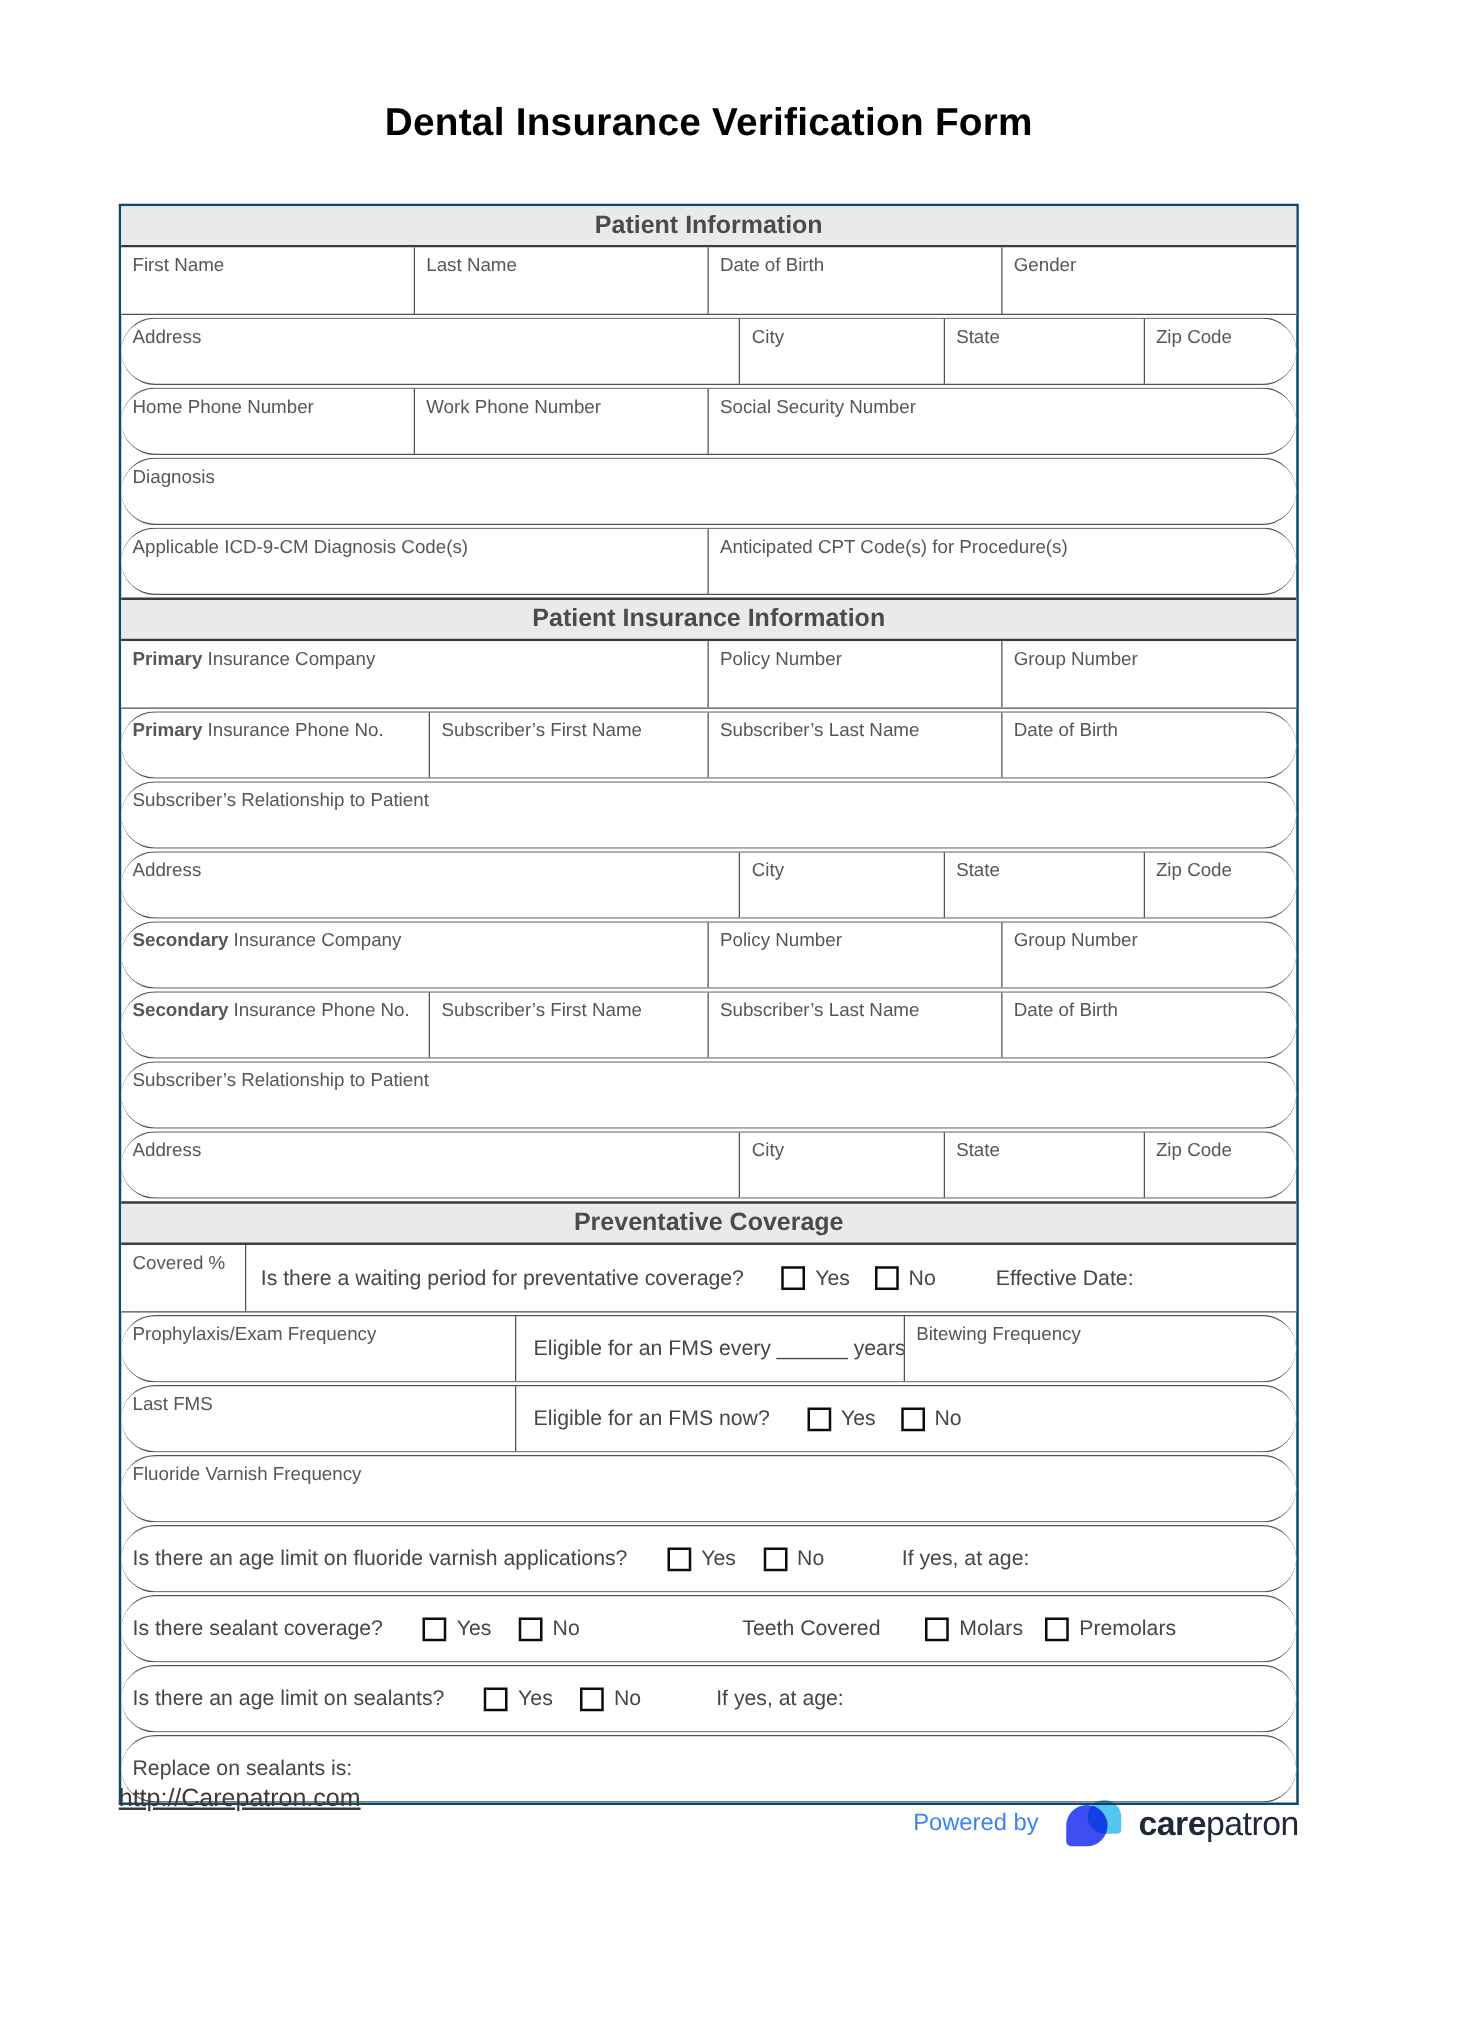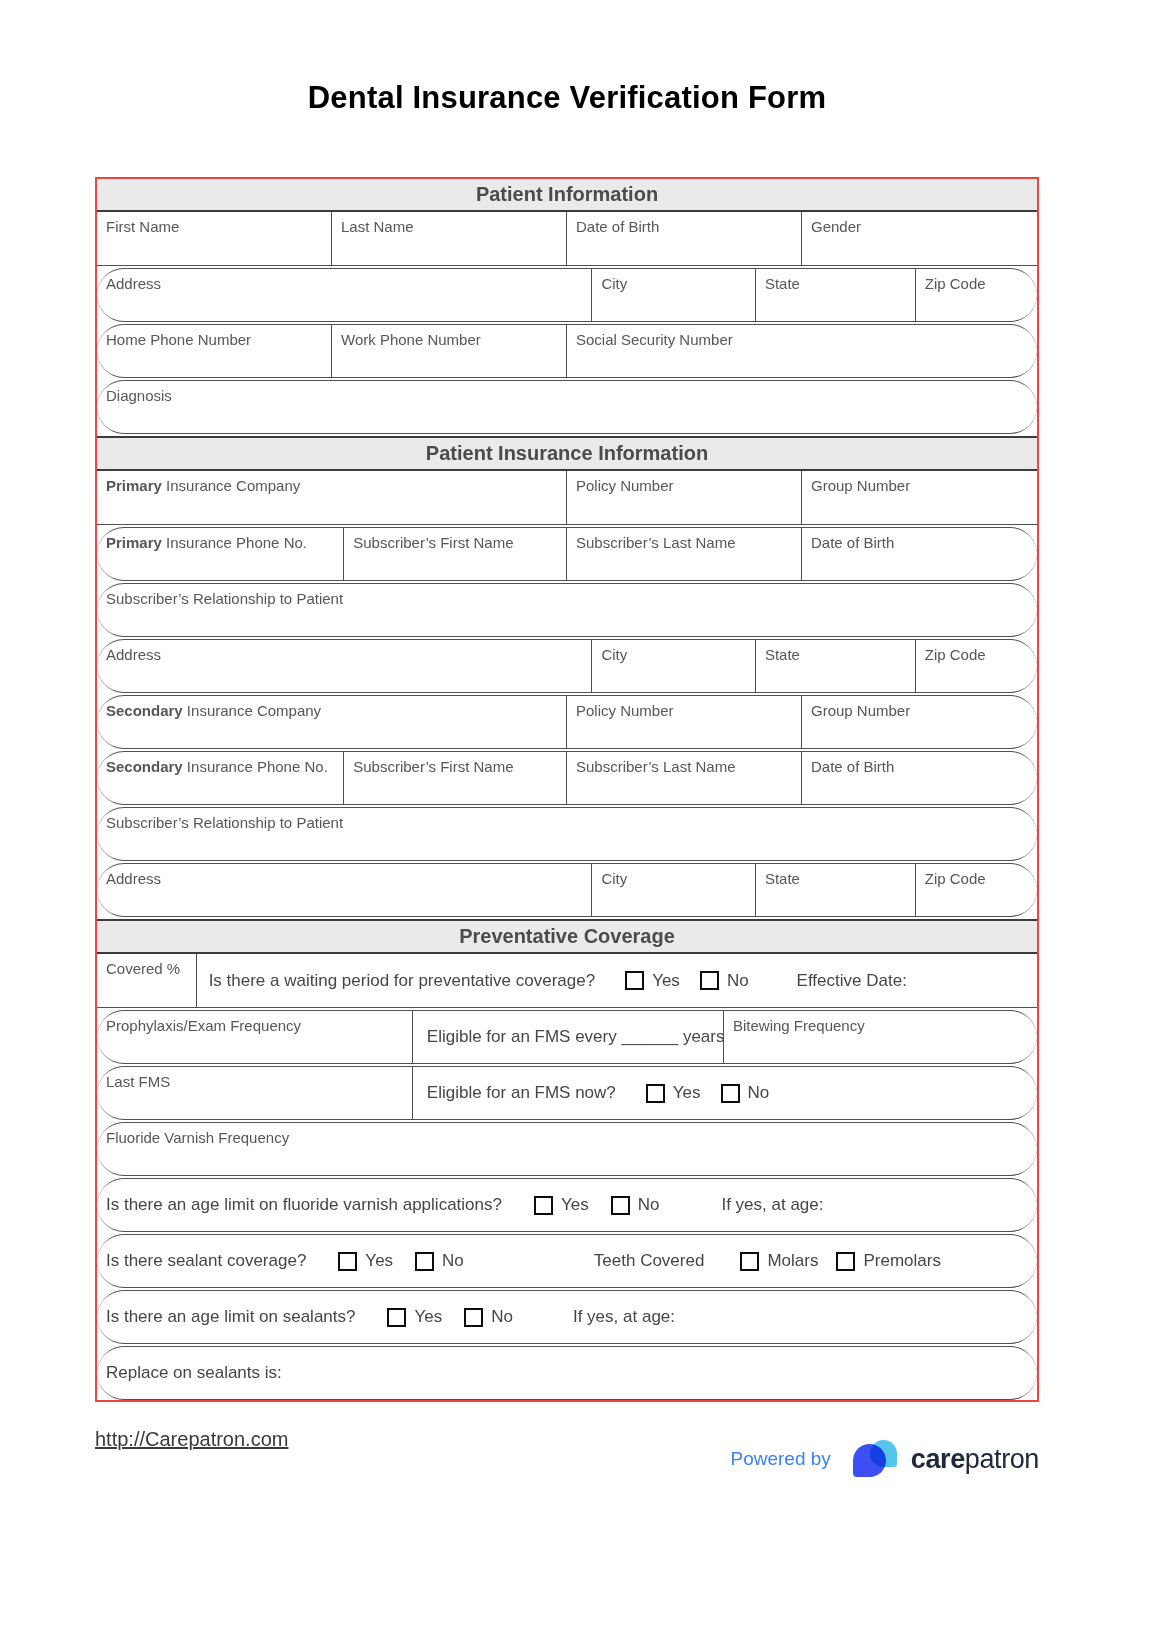--- a/index.html
+++ b/index.html
@@ -1,20 +1,20 @@
 <!DOCTYPE html>
 <html><head>
 <meta charset="utf-8">
 <style>
   html,body{margin:0;padding:0;background:#fff;}
   .page{position:relative;width:1176px;height:1630px;background:#ffffff;
         font-family:"Liberation Sans", sans-serif;overflow:hidden;}
   .title{position:absolute;left:95px;top:80px;width:944px;text-align:center;
          font-size:31px;font-weight:bold;color:#000;letter-spacing:.2px;}
-  .form{position:absolute;left:95px;top:177px;width:944px;border:2px solid #ef4444;
+  .form{position:absolute;left:95px;top:163px;width:944px;border:2px solid #0c4a6e;
         background:#fff;box-sizing:border-box;}
   .band{height:31px;background:#eaeaea;border-bottom:2px solid #3c3c3c;
         display:flex;align-items:center;justify-content:center;
         font-weight:bold;font-size:20px;color:#4b4b4b;}
   .band.mid{border-top:2px solid #3c3c3c;}
   .row{display:flex;height:54px;border-bottom:1px solid #515153;margin-bottom:2px;
        box-sizing:border-box;background:#fff;}
   .row + .row{border-top:1px solid #515153;border-radius:27px;}
   .cell{border-right:1px solid #515153;padding:6px 9px;box-sizing:border-box;overflow:hidden;}
   .cell:last-child{border-right:none;}
@@ -93,20 +93,28 @@
         <span class="lbl">Social Security Number</span>
       </div>
     </div>
 
     <div class="row">
       <div class="cell" style="width:100%">
         <span class="lbl">Diagnosis</span>
       </div>
     </div>
 
+    <div class="row">
+      <div class="cell" style="width:50%">
+        <span class="lbl">Applicable ICD-9-CM Diagnosis Code(s)</span>
+      </div>
+      <div class="cell" style="width:50%">
+        <span class="lbl">Anticipated CPT Code(s) for Procedure(s)</span>
+      </div>
+    </div>
 
     <div class="band mid">
       <span>Patient Insurance Information</span>
     </div>
 
     <div class="row">
       <div class="cell" style="width:50%">
         <span class="lbl"><span class="b">Primary</span><span> Insurance Company</span></span>
       </div>
       <div class="cell" style="width:25%">

